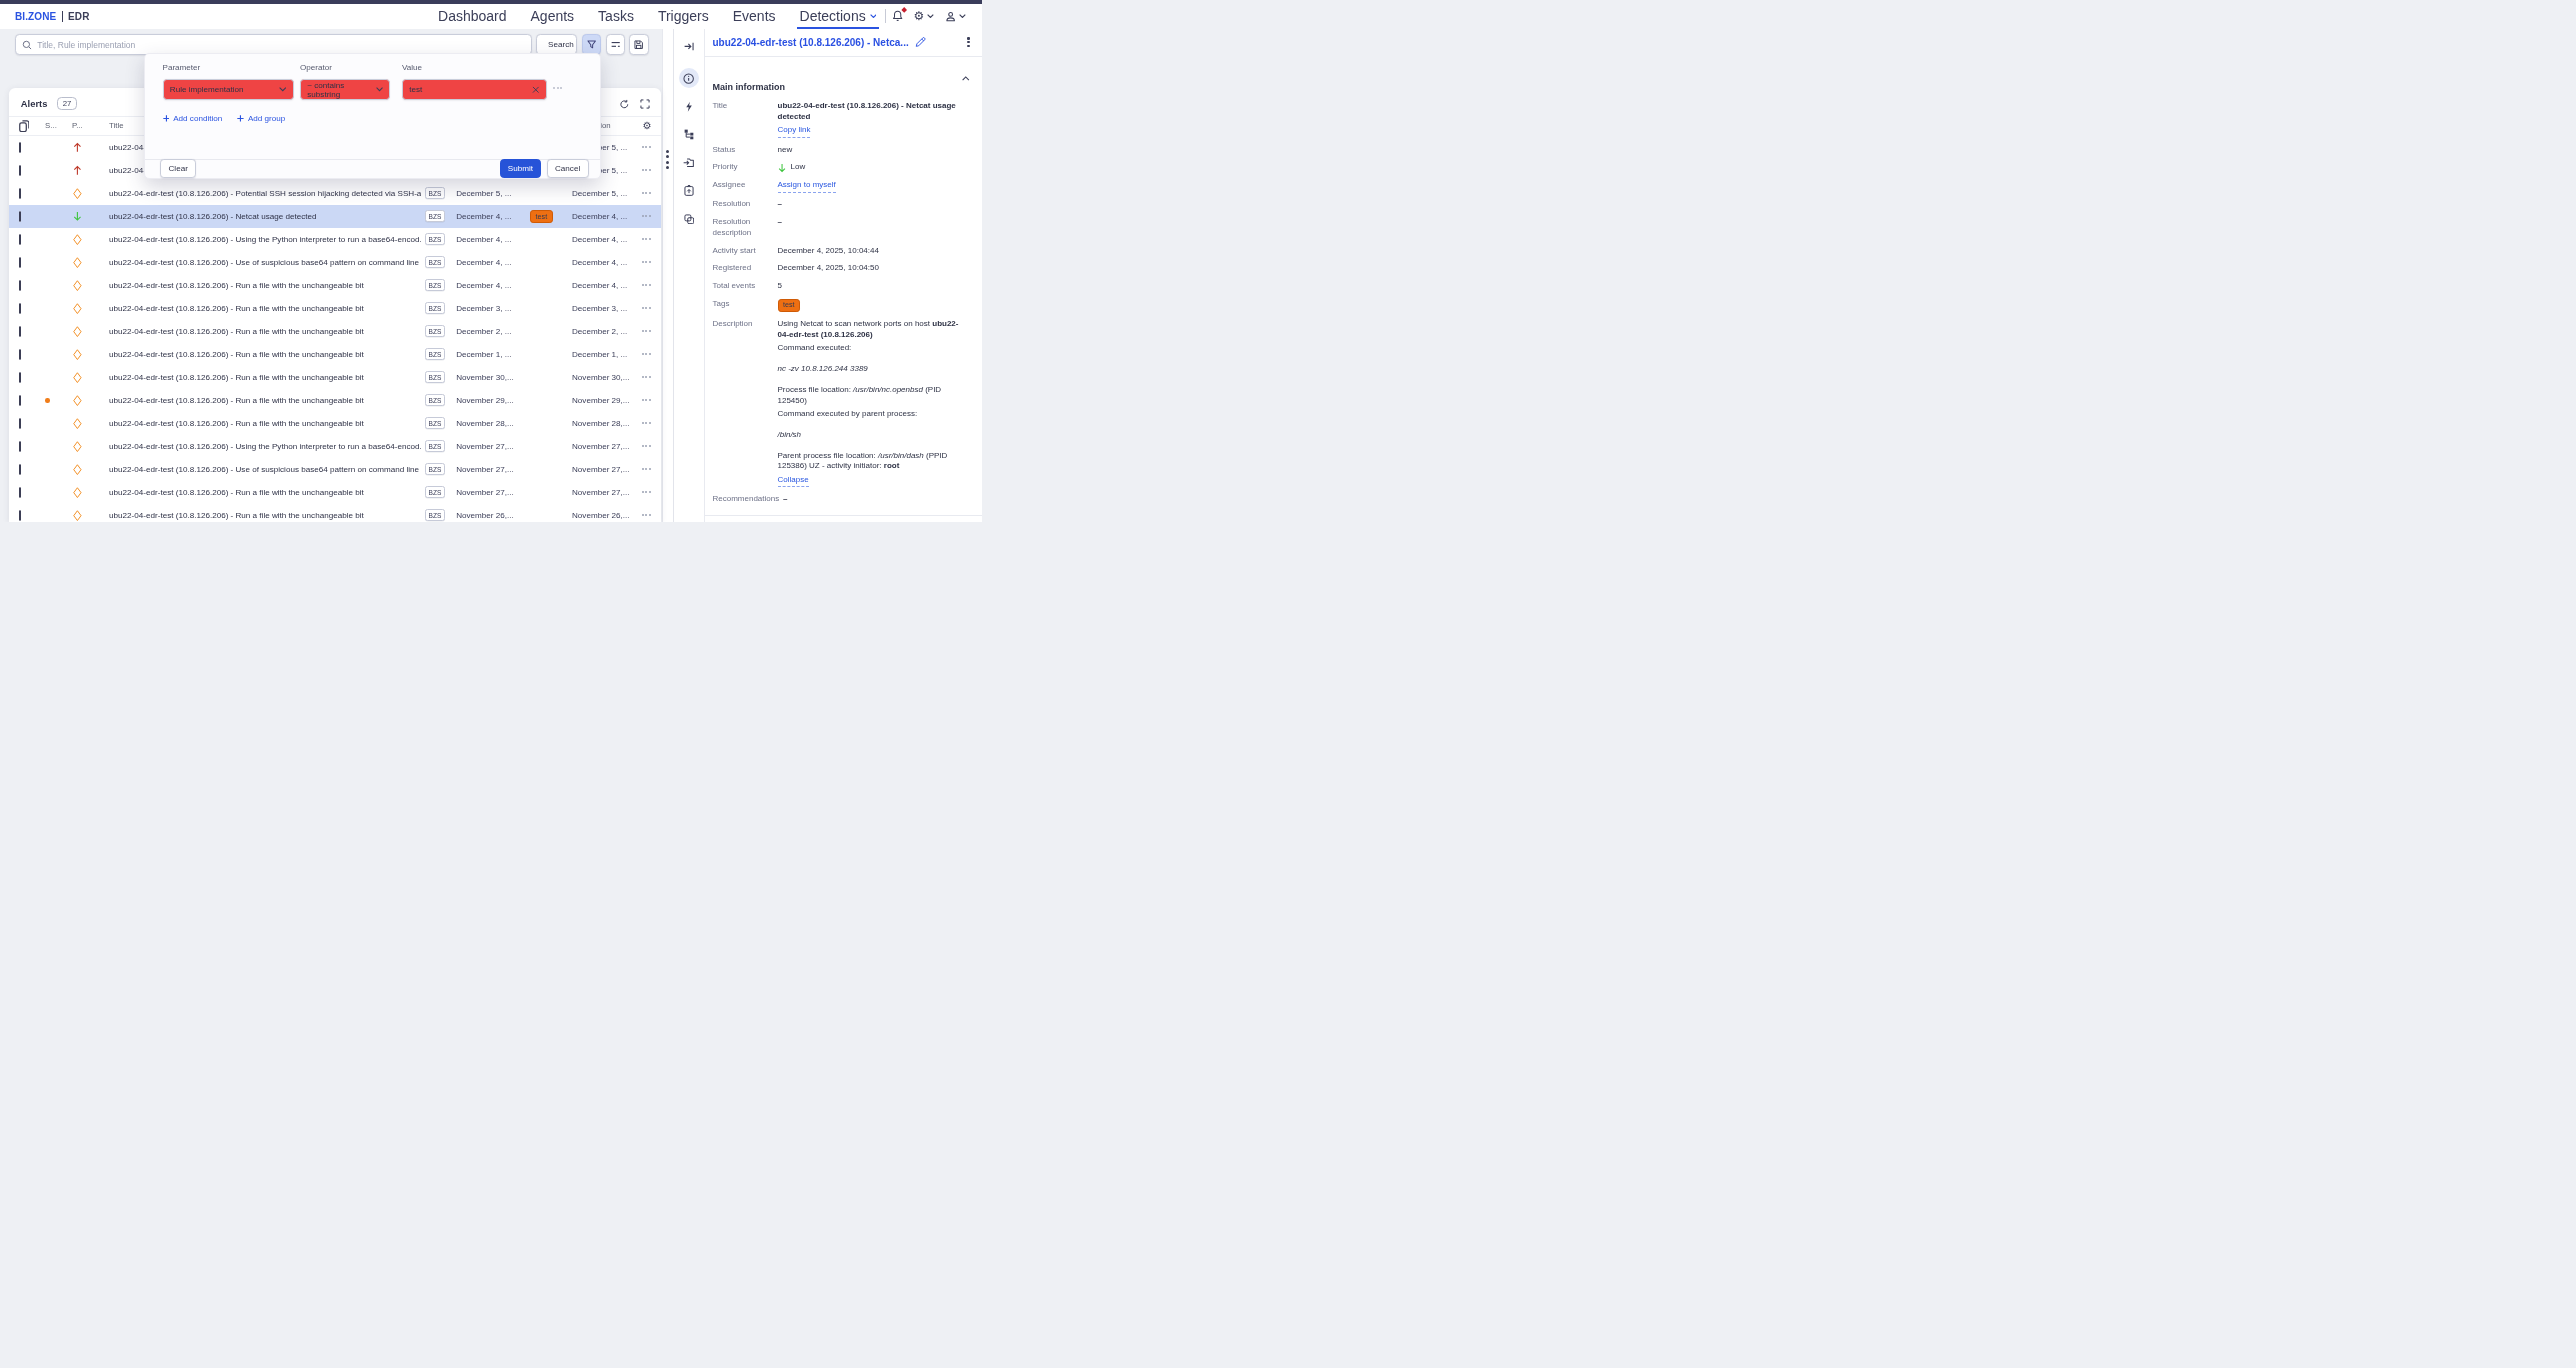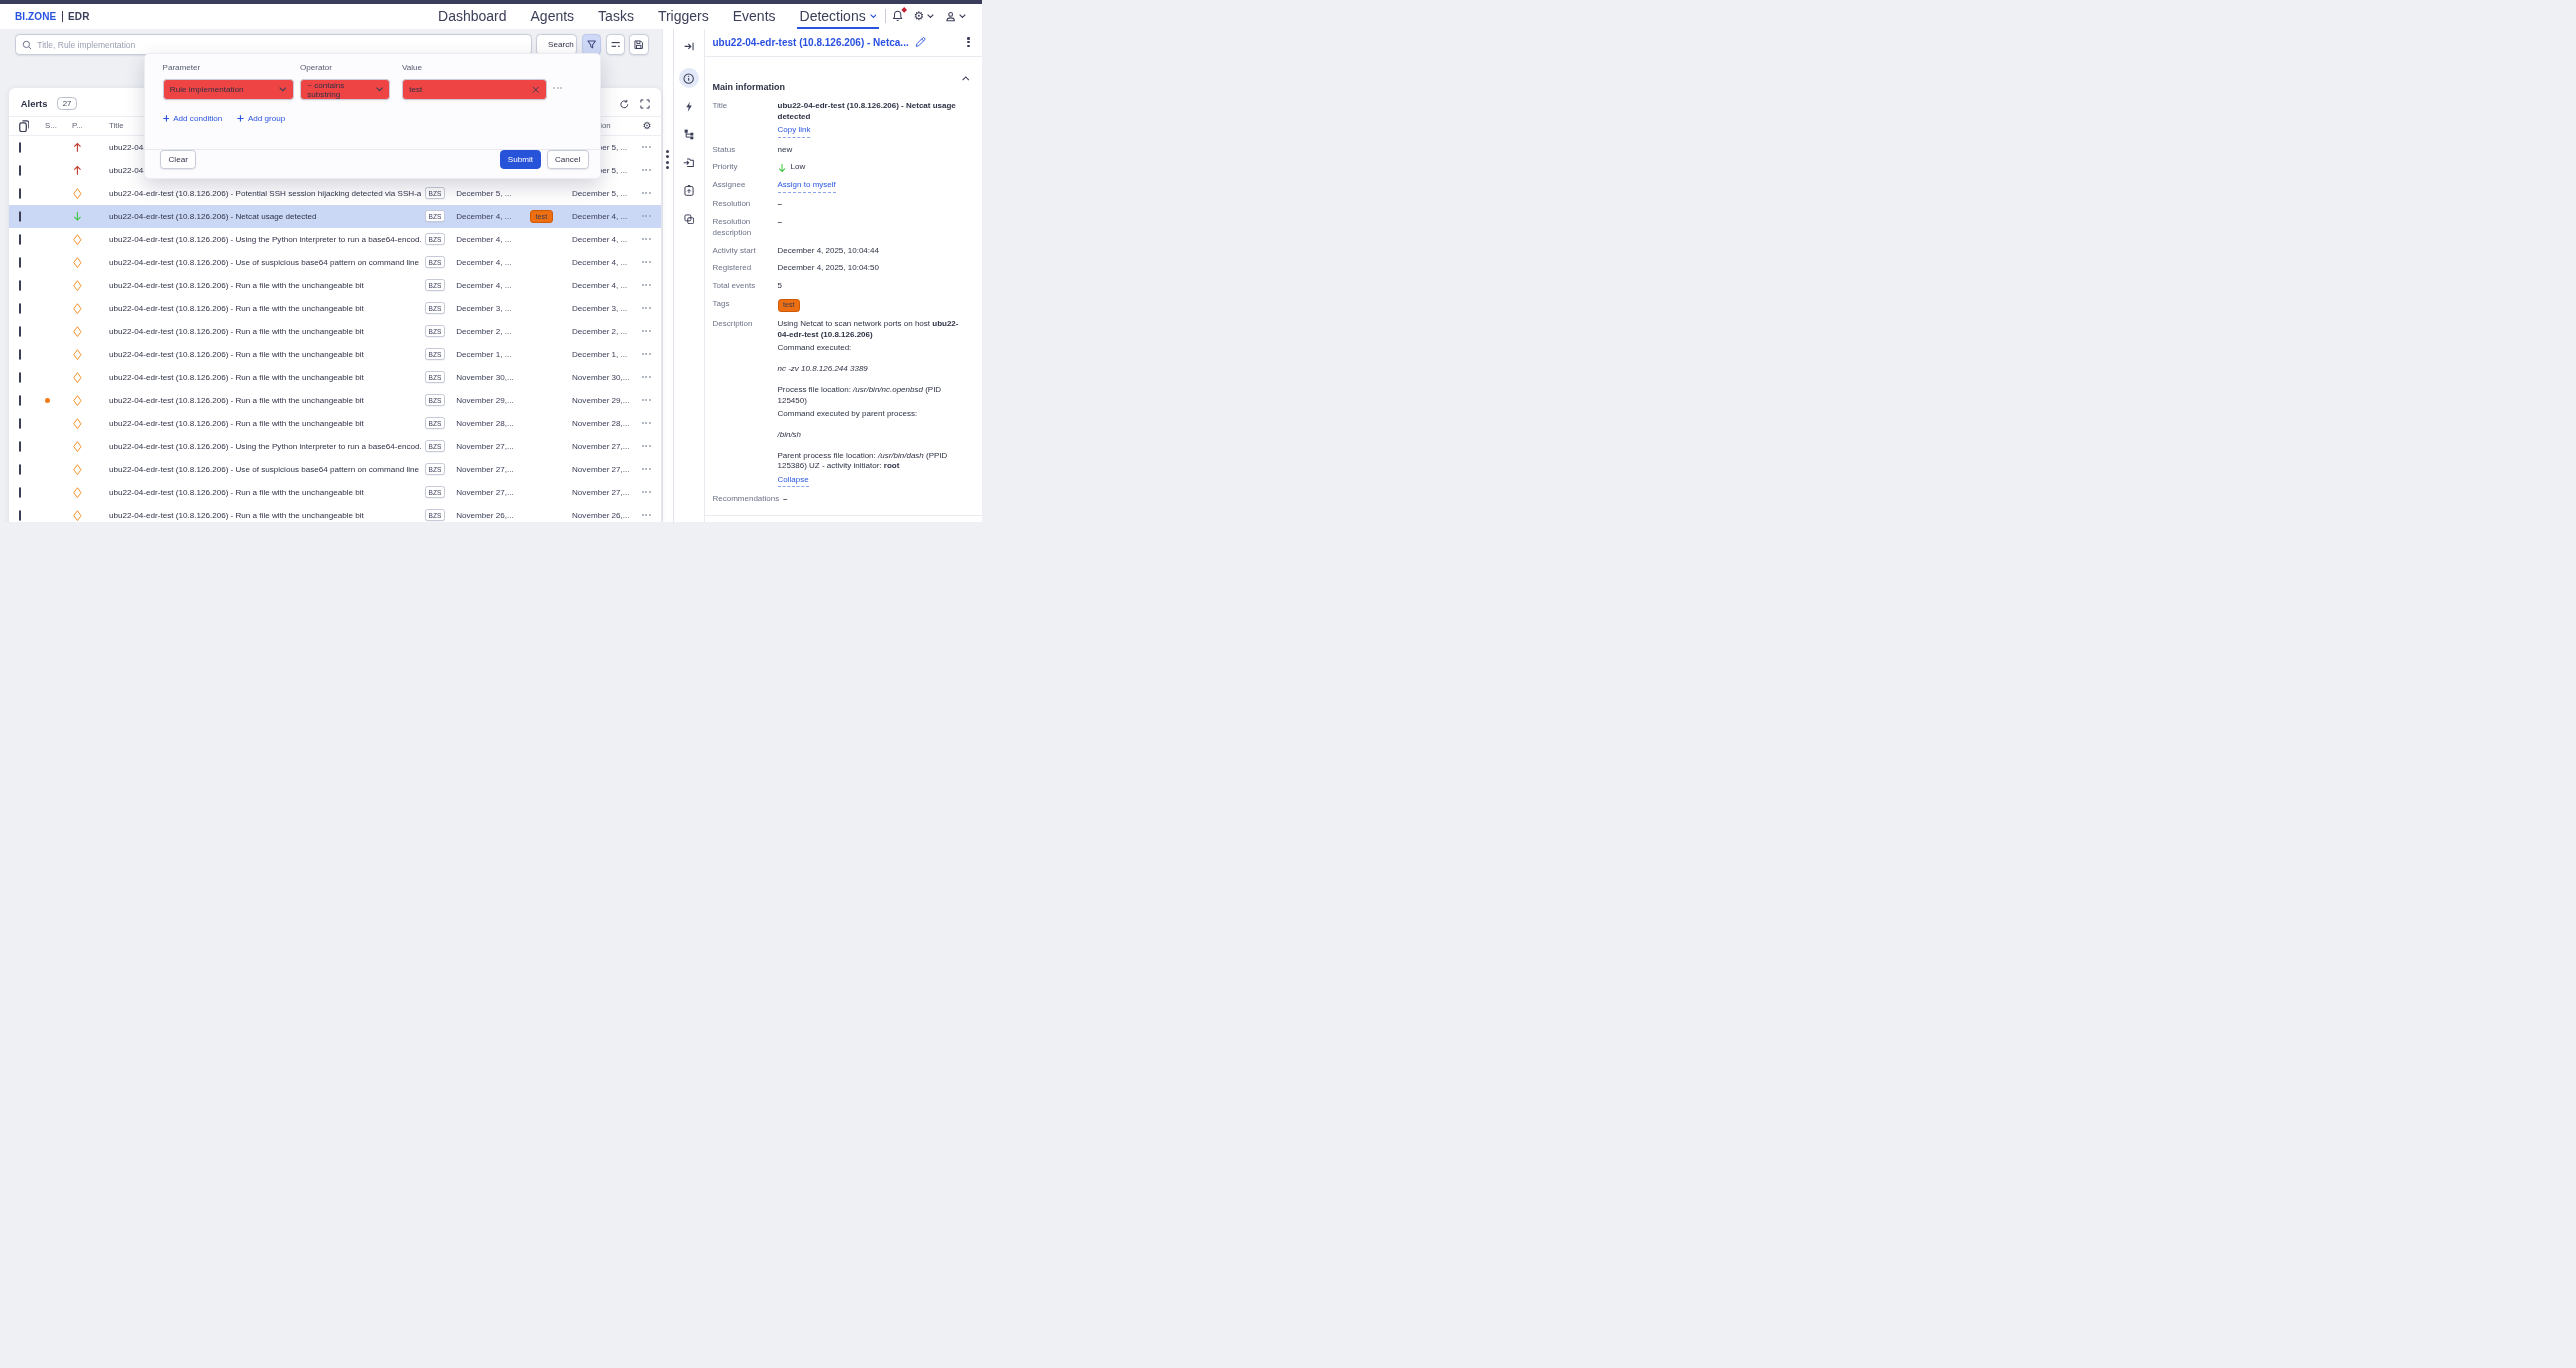--- a/index.html
+++ b/index.html
@@ -89,22 +89,22 @@
           box-shadow:0 0.6px 1.3px rgba(60,62,90,.08); }
   .sel-param { left:17.5px; width:131px; } .sel-op { left:155px; width:90px; }
   .sel-chev { margin-left:auto; }
   .val-wrap { left:257px; width:145px; cursor:text; }
   .val-wrap input { border:none; outline:none; flex:1; font-size:8.1px; font-family:inherit; color:#2f3247; background:transparent; }
   .clear-x { cursor:pointer; }
   .dots-menu { position:absolute; left:408px; top:33px; display:flex; gap:1.6px; cursor:pointer; }
   .dots-menu i { width:2px; height:2px; border-radius:50%; background:#b9bdca; }
   .add-links { position:absolute; left:17.5px; top:60px; display:flex; gap:15px; }
   .blue-action { display:flex; align-items:center; gap:3.8px; color:#2a53e0; font-size:8.1px; cursor:pointer; }
-  .popup-foot { position:absolute; left:0; right:0; bottom:0; height:29px; border-top:0.6px solid #e8e9ef;
-                display:flex; align-items:flex-start; padding:0 11.3px 0 15px; }
+  .popup-foot { position:absolute; left:0; right:0; bottom:0; height:19px; border-top:0.6px solid #e8e9ef;
+                display:flex; align-items:flex-end; padding:0 11.3px 0 15px; }
   .pbtn { height:19px; border-radius:3.8px; font-size:8.1px; display:flex; align-items:center; justify-content:center;
           cursor:pointer; padding:0 7.5px; }
   .pbtn.ghost { background:#fff; border:0.6px solid #c9cdda; color:#2f3247; box-shadow:0 0.6px 1.3px rgba(60,62,90,.10); }
   .pbtn.primary { background:#2653d8; border:0.6px solid #2653d8; color:#fff; margin-left:auto; margin-right:5.6px; width:41px; }
 
   
   .drag-strip { position:absolute; left:662px; top:29px; bottom:0; width:10.6px; background:#fff;
                 border-left:0.6px solid #e6e8ee; z-index:5; display:flex; flex-direction:column; gap:2.5px;
                 align-items:center; justify-content:center; cursor:col-resize; }
   .drag-strip i { width:3.1px; height:3.1px; border-radius:50%; background:#3c3e55; }

